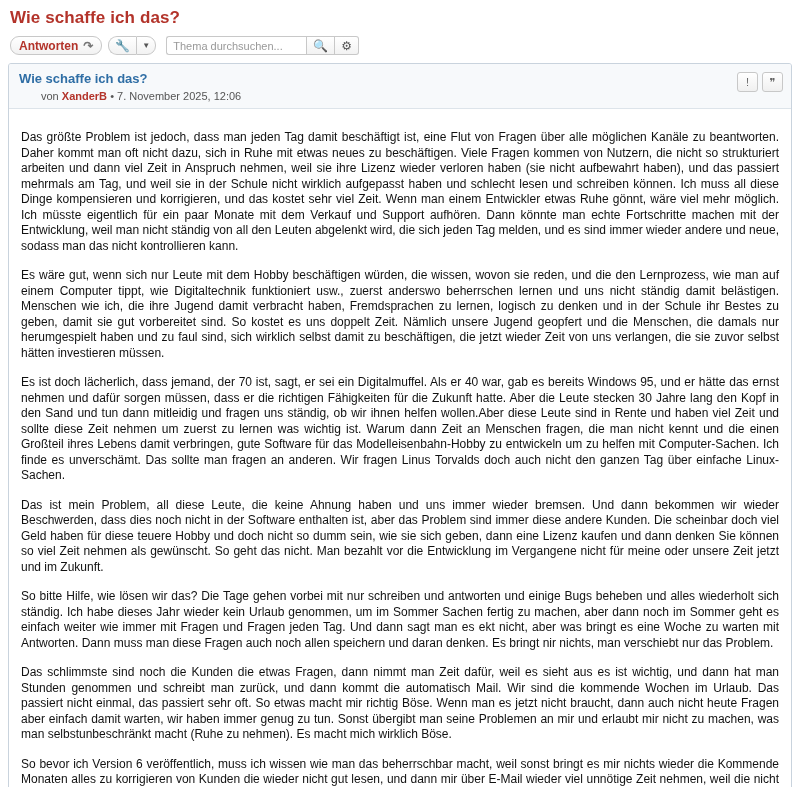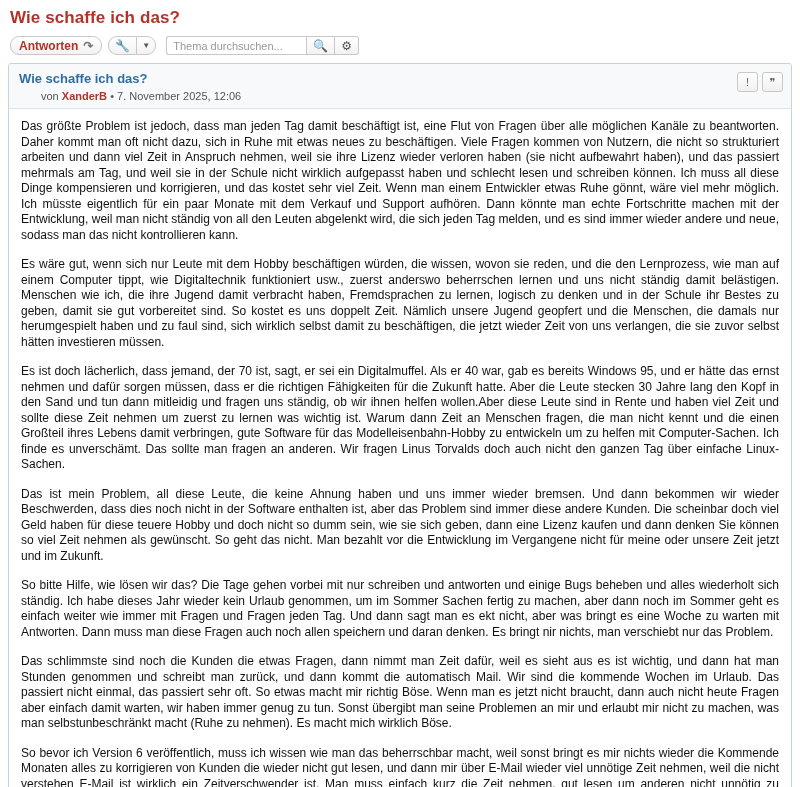--- a/index.html
+++ b/index.html
@@ -153,21 +153,21 @@
     display: flex;
     align-items: center;
     justify-content: center;
     cursor: pointer;
   }
   .post-body {
     background: #ffffff;
     padding: 10px 12px 10px 12px;
   }
   .post-body p {
-    margin: 0 0 14px 0;
+    margin: 11px 0 14px 0;
     font-size: 12px;
     line-height: 15.5px;
     text-align: justify;
     color: #111;
   }
   .post-body p:last-of-type { margin-bottom: 16px; }
 </style>
 </head>
 <body>
 

